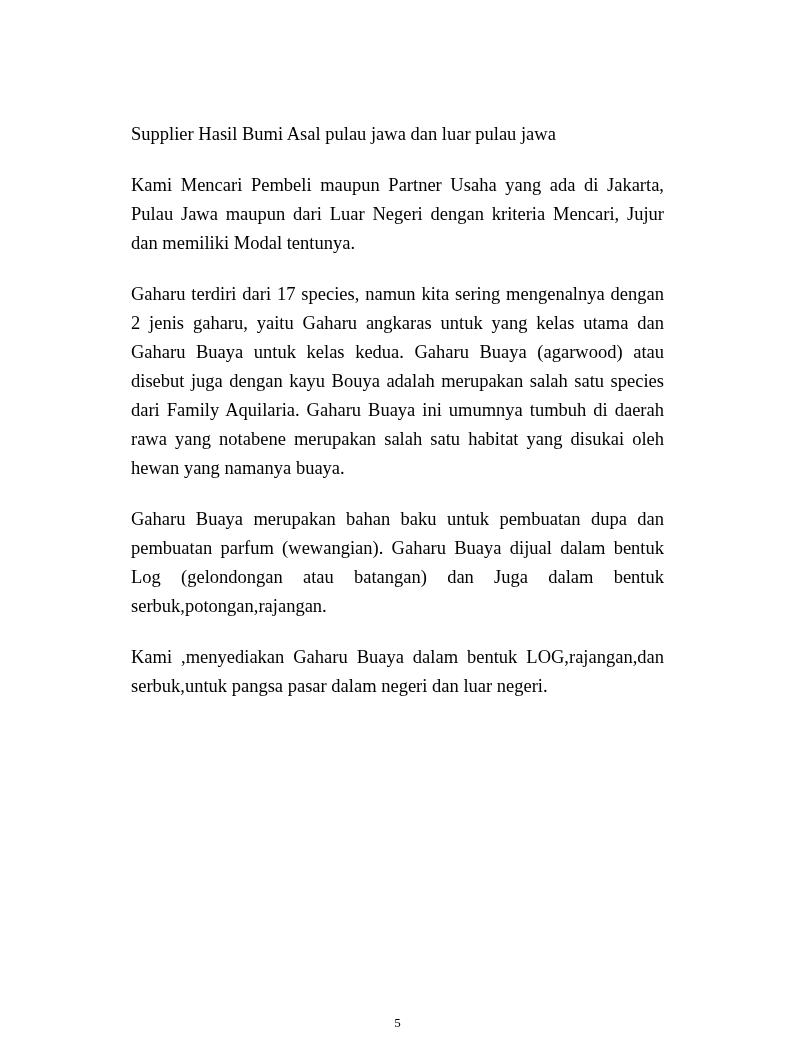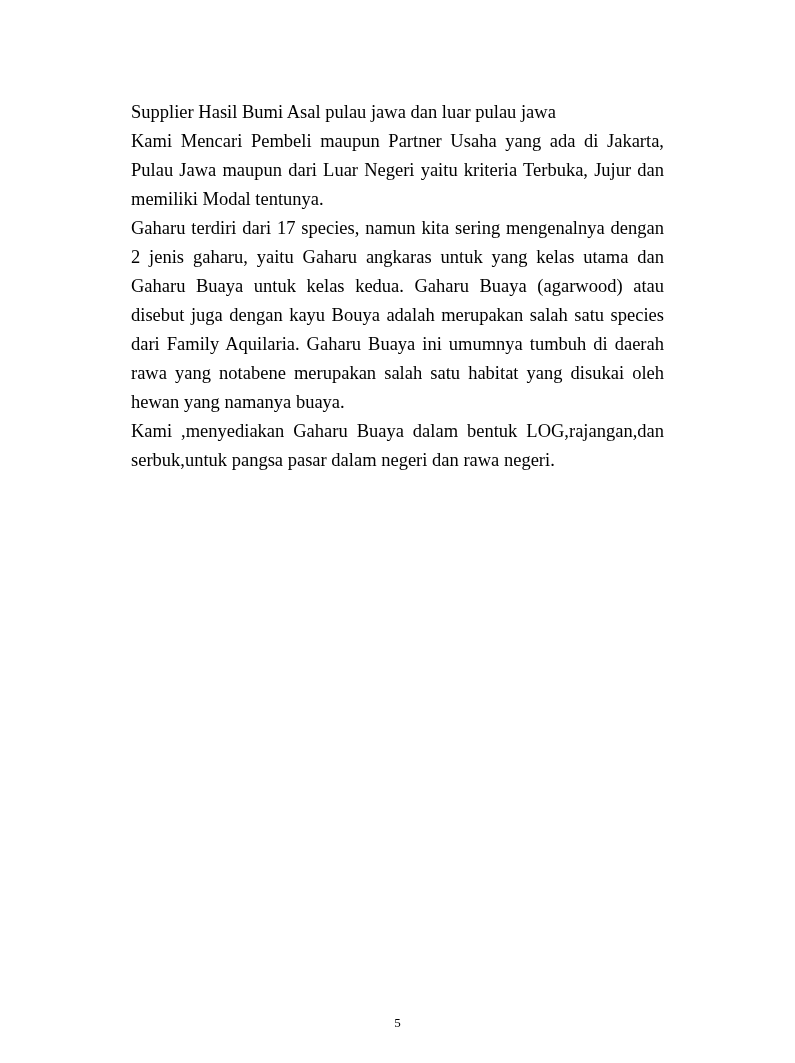--- a/index.html
+++ b/index.html
@@ -20,35 +20,37 @@
     left: 131px;
     top: 98px;
     width: 533px;
     color: #000000;
     font-size: 18.5px;
     line-height: 29px;
   }
   .text-block p {
     text-align: justify;
     text-justify: inter-word;
+    margin-top: 22px;
   }
   .page-number {
     position: absolute;
     left: 0;
     right: 0;
     top: 1015px;
     text-align: center;
     font-size: 13px;
     color: #000000;
   }
 </style>
 </head>
 <body>
 
 <div class="page">
   <div class="text-block">
     <p>Supplier Hasil Bumi Asal pulau jawa dan luar pulau jawa</p>
-    <p>Kami Mencari Pembeli maupun Partner Usaha yang ada di Jakarta, Pulau Jawa maupun dari Luar Negeri yaitu kriteria Terbuka, Jujur dan memiliki Modal tentunya.</p>
+    <p>Kami Mencari Pembeli maupun Partner Usaha yang ada di Jakarta, Pulau Jawa maupun dari Luar Negeri dengan kriteria Mencari, Jujur dan memiliki Modal tentunya.</p>
     <p>Gaharu terdiri dari 17 species, namun kita sering mengenalnya dengan 2 jenis gaharu, yaitu Gaharu angkaras untuk yang kelas utama dan Gaharu Buaya untuk kelas kedua. Gaharu Buaya (agarwood) atau disebut juga dengan kayu Bouya adalah merupakan salah satu species dari Family Aquilaria. Gaharu Buaya ini umumnya tumbuh di daerah rawa yang notabene merupakan salah satu habitat yang disukai oleh hewan yang namanya buaya.</p>
-    <p>Kami ,menyediakan Gaharu Buaya dalam bentuk LOG,rajangan,dan serbuk,untuk pangsa pasar dalam negeri dan rawa negeri.</p>
+    <p>Gaharu Buaya merupakan bahan baku untuk pembuatan dupa dan pembuatan parfum (wewangian). Gaharu Buaya dijual dalam bentuk Log (gelondongan atau batangan) dan Juga dalam bentuk serbuk,potongan,rajangan.</p>
+    <p>Kami ,menyediakan Gaharu Buaya dalam bentuk LOG,rajangan,dan serbuk,untuk pangsa pasar dalam negeri dan luar negeri.</p>
   </div>
   <div class="page-number">5</div>
 </div>
 
 </body></html>

